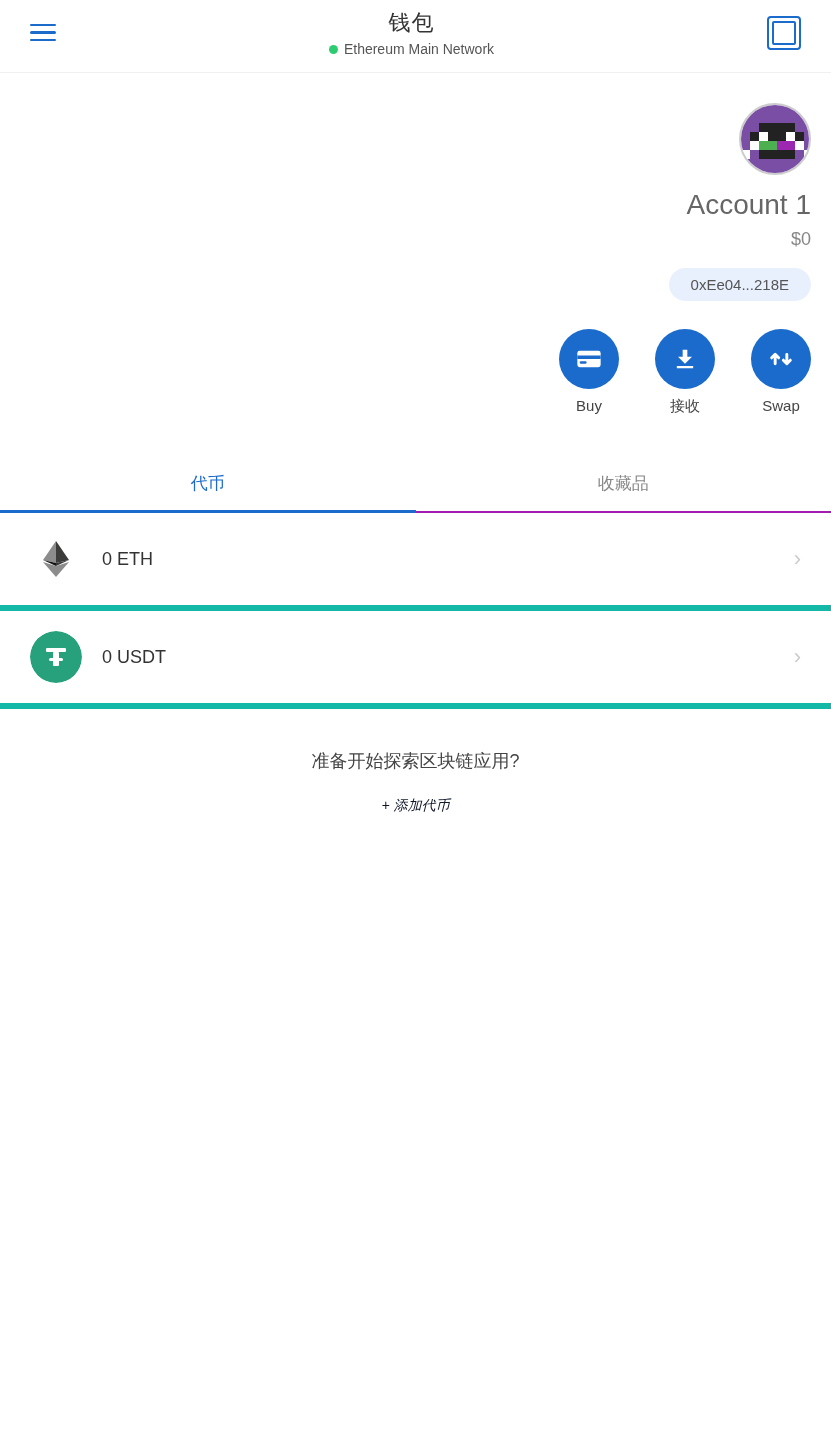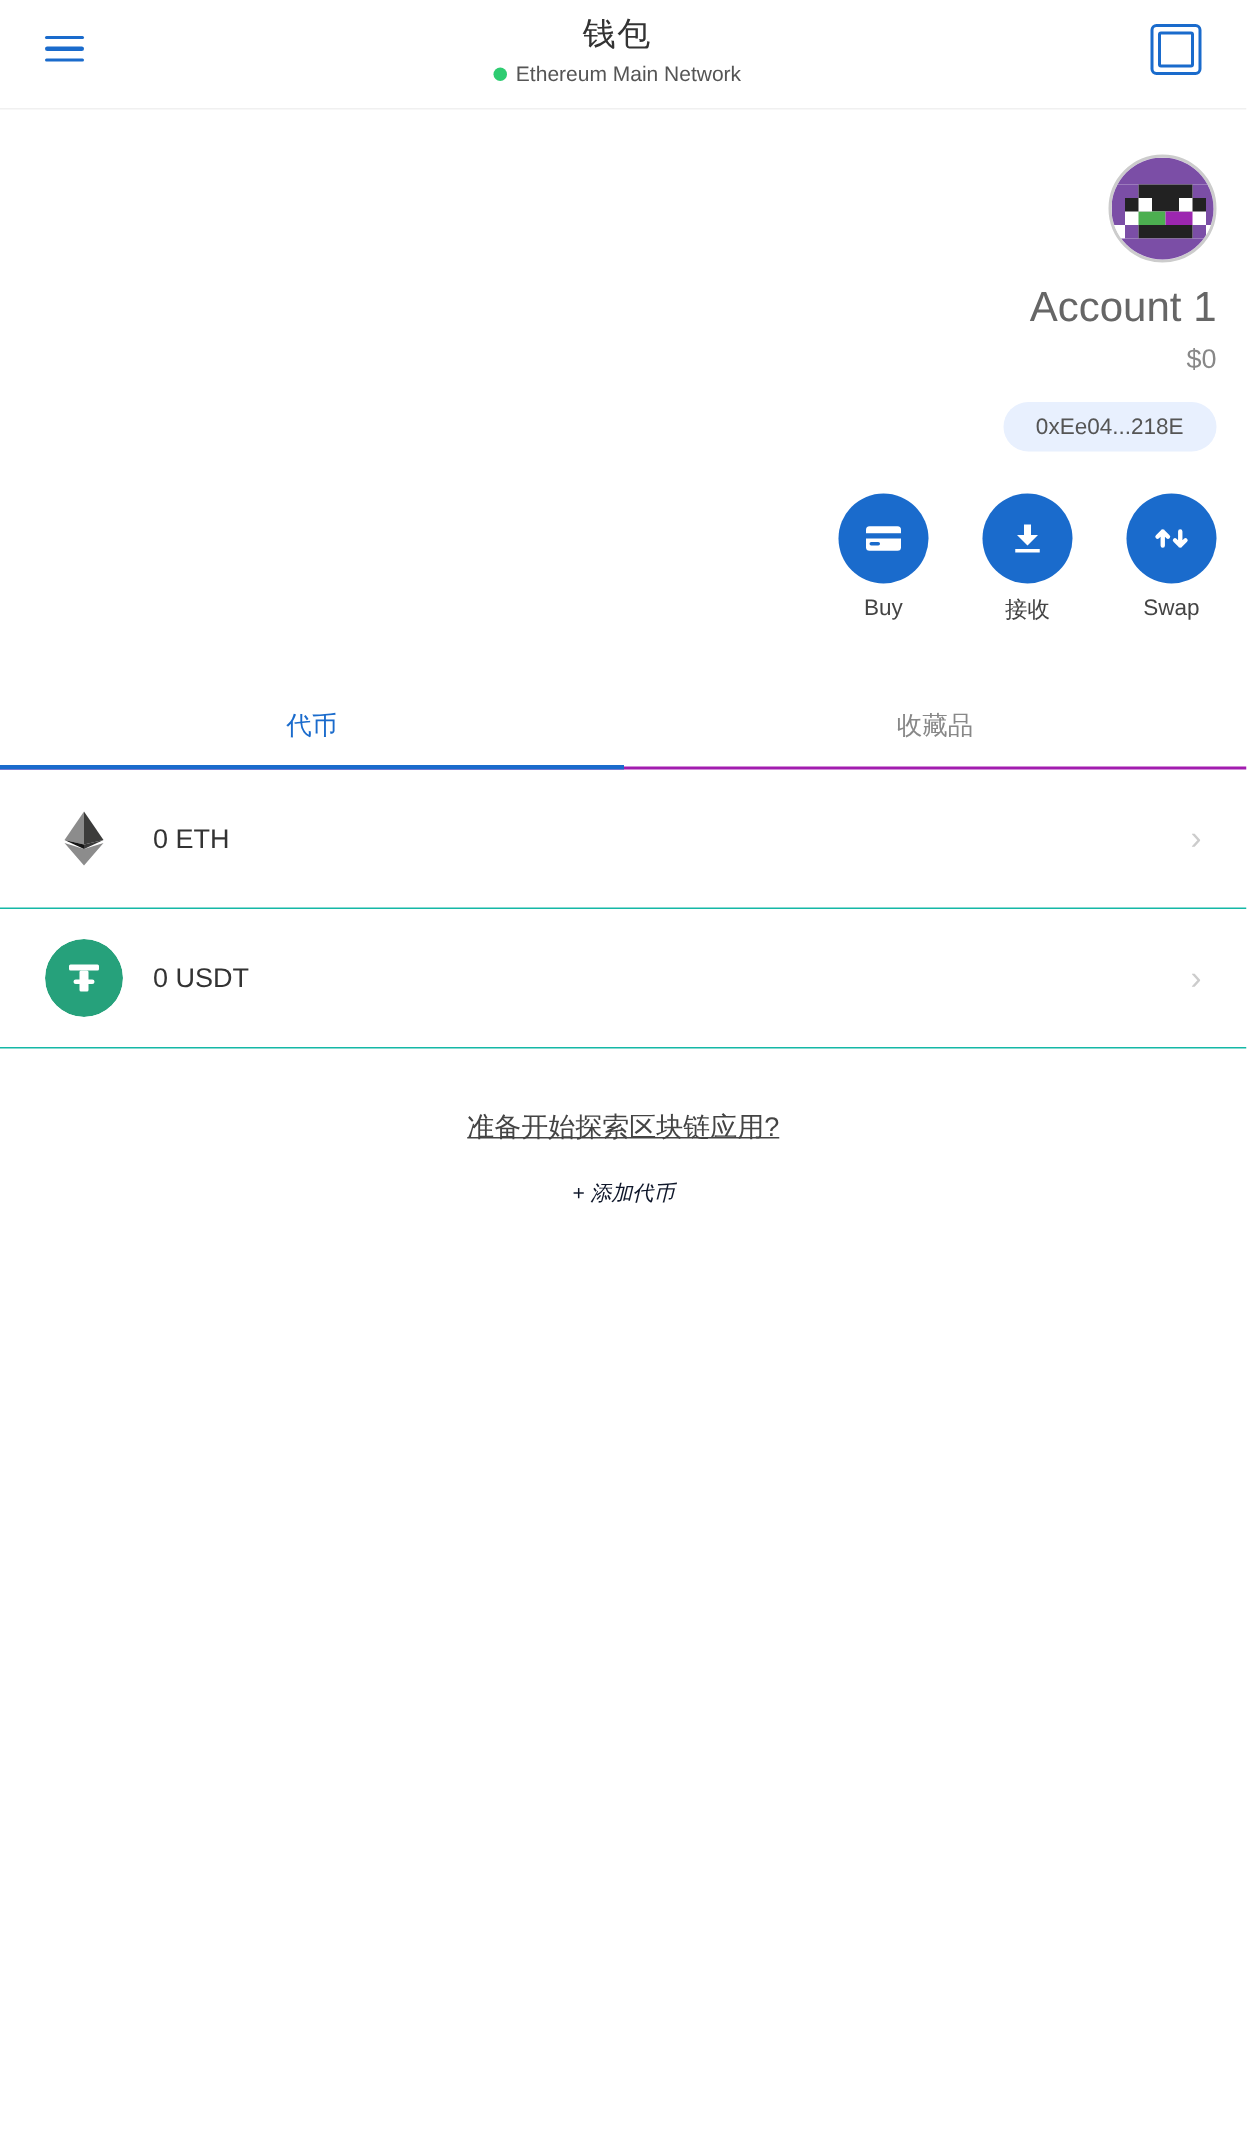--- a/index.html
+++ b/index.html
@@ -174,21 +174,21 @@
     }
 
     
     .token-list {
       width: 100%;
     }
     .token-item {
       display: flex;
       align-items: center;
       padding: 20px 30px;
-      border-bottom: 1px solid #14b8a6;
+      border-bottom: 6px solid #14b8a6;
       cursor: pointer;
     }
     .token-logo {
       width: 52px;
       height: 52px;
       border-radius: 50%;
       margin-right: 20px;
       flex-shrink: 0;
       display: flex;
       align-items: center;
@@ -227,21 +227,20 @@
       padding: 40px 60px 30px;
       display: flex;
       flex-direction: column;
       align-items: center;
       gap: 24px;
     }
     .cta-text {
       font-size: 18px;
       color: #444;
       text-align: center;
-      text-decoration: underline;
     }
     .buy-eth-btn {
       width: 100%;
       max-width: 700px;
       padding: 24px 0;
       background: #1a6bcc;
       color: white;
       border: none;
       border-radius: 40px;
       font-size: 20px;

